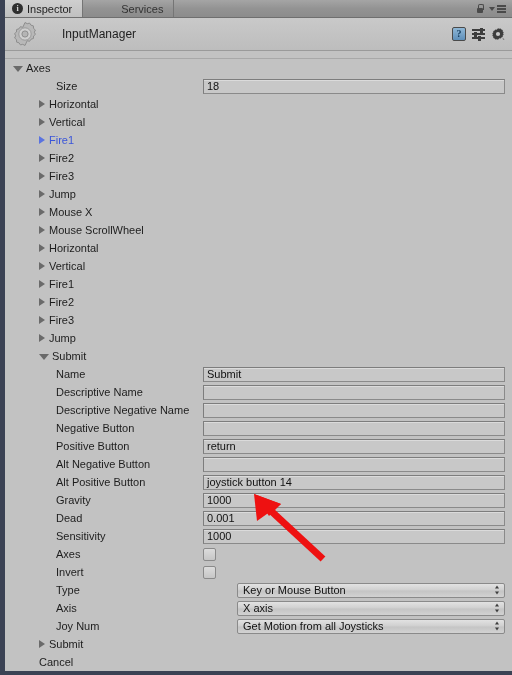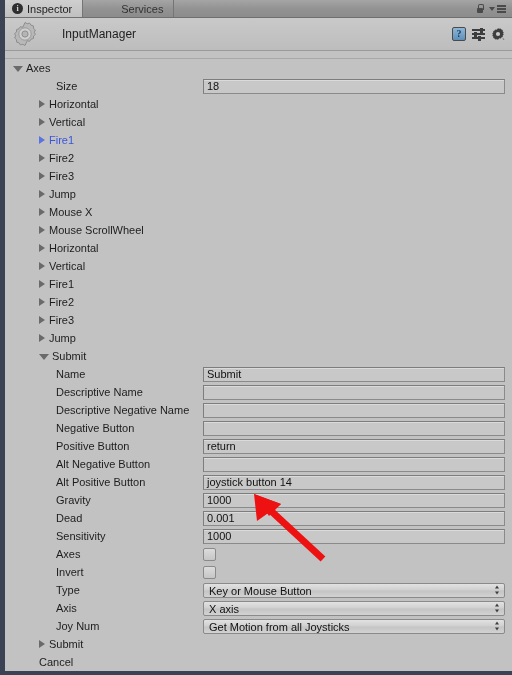--- a/index.html
+++ b/index.html
@@ -199,23 +199,23 @@
     border: 1px solid #8a8a8a;
     border-radius: 2px;
   }
   .dropdown {
     width: 100%; height: 15px;
     background: linear-gradient(to bottom, #e2e2e2 0%, #cfcfcf 48%, #c4c4c4 52%, #d2d2d2 100%);
     border: 1px solid #8a8a8a;
     border-radius: 2px;
     font-size: 11px; color: #111;
     padding: 0 14px 0 5px;
-    display: flex; align-items: flex-end;
+    display: flex; align-items: center;
     position: relative;
-    overflow: hidden; white-space: nowrap;
+    overflow: hidden; white-space: nowrap; margin-left: 34px;
   }
   .dropdown .arrows {
     position: absolute; right: 4px; top: 50%;
     transform: translateY(-50%);
     width: 5px; height: 9px;
   }
   .dropdown .arrows::before,
   .dropdown .arrows::after {
     content: ""; position: absolute; left: 0;
     border-left: 2.5px solid transparent;

